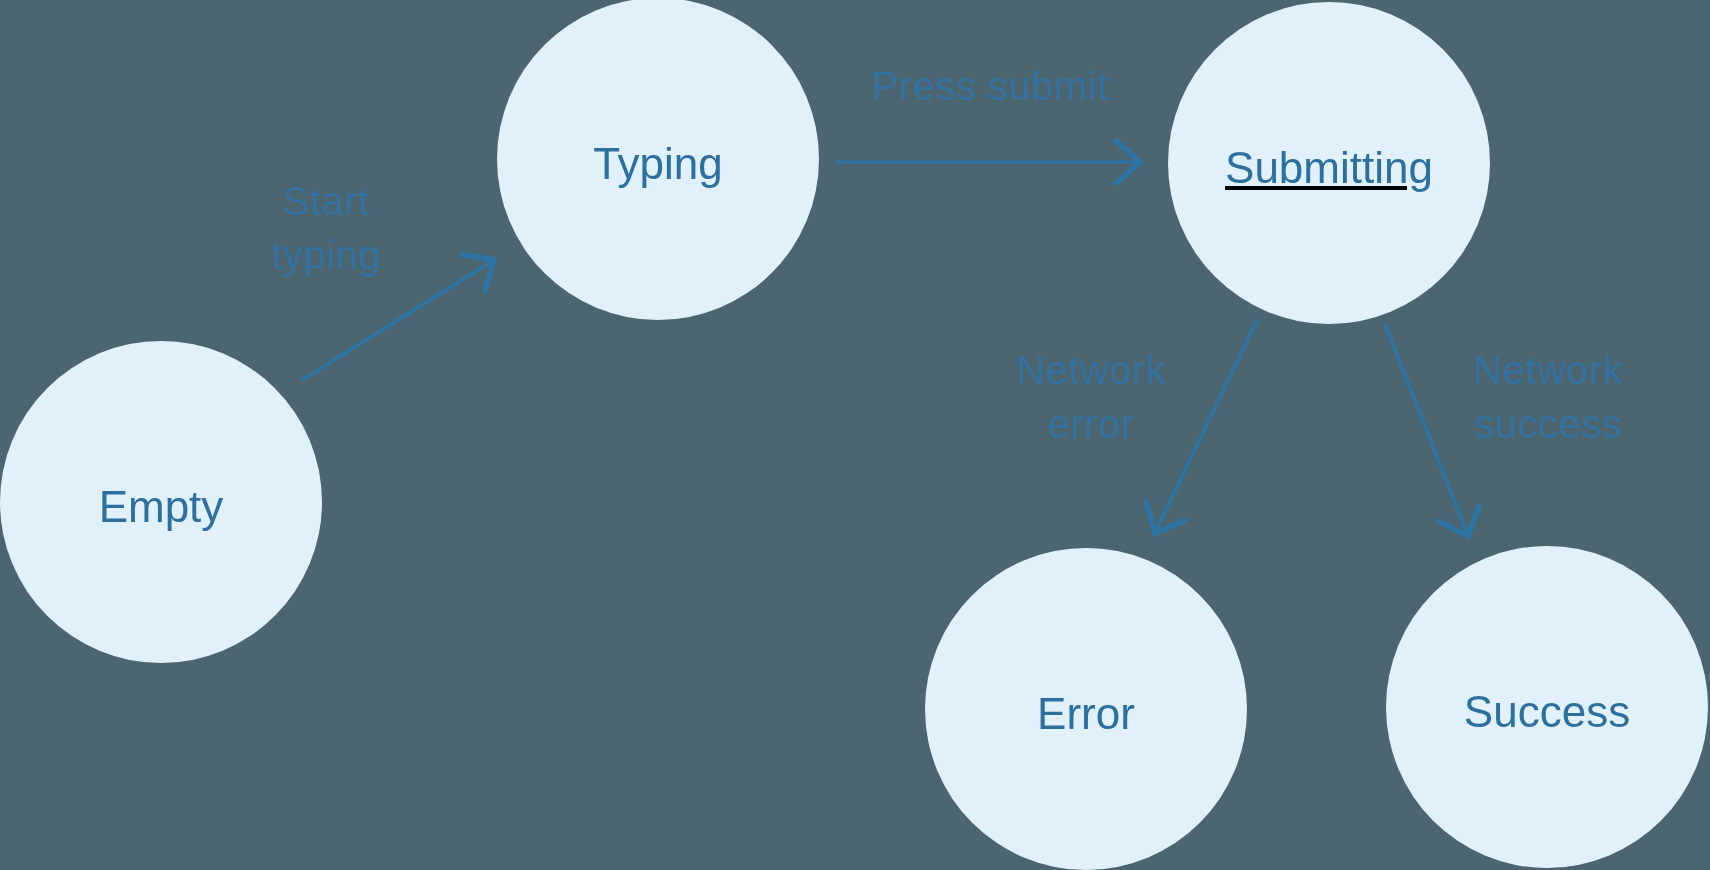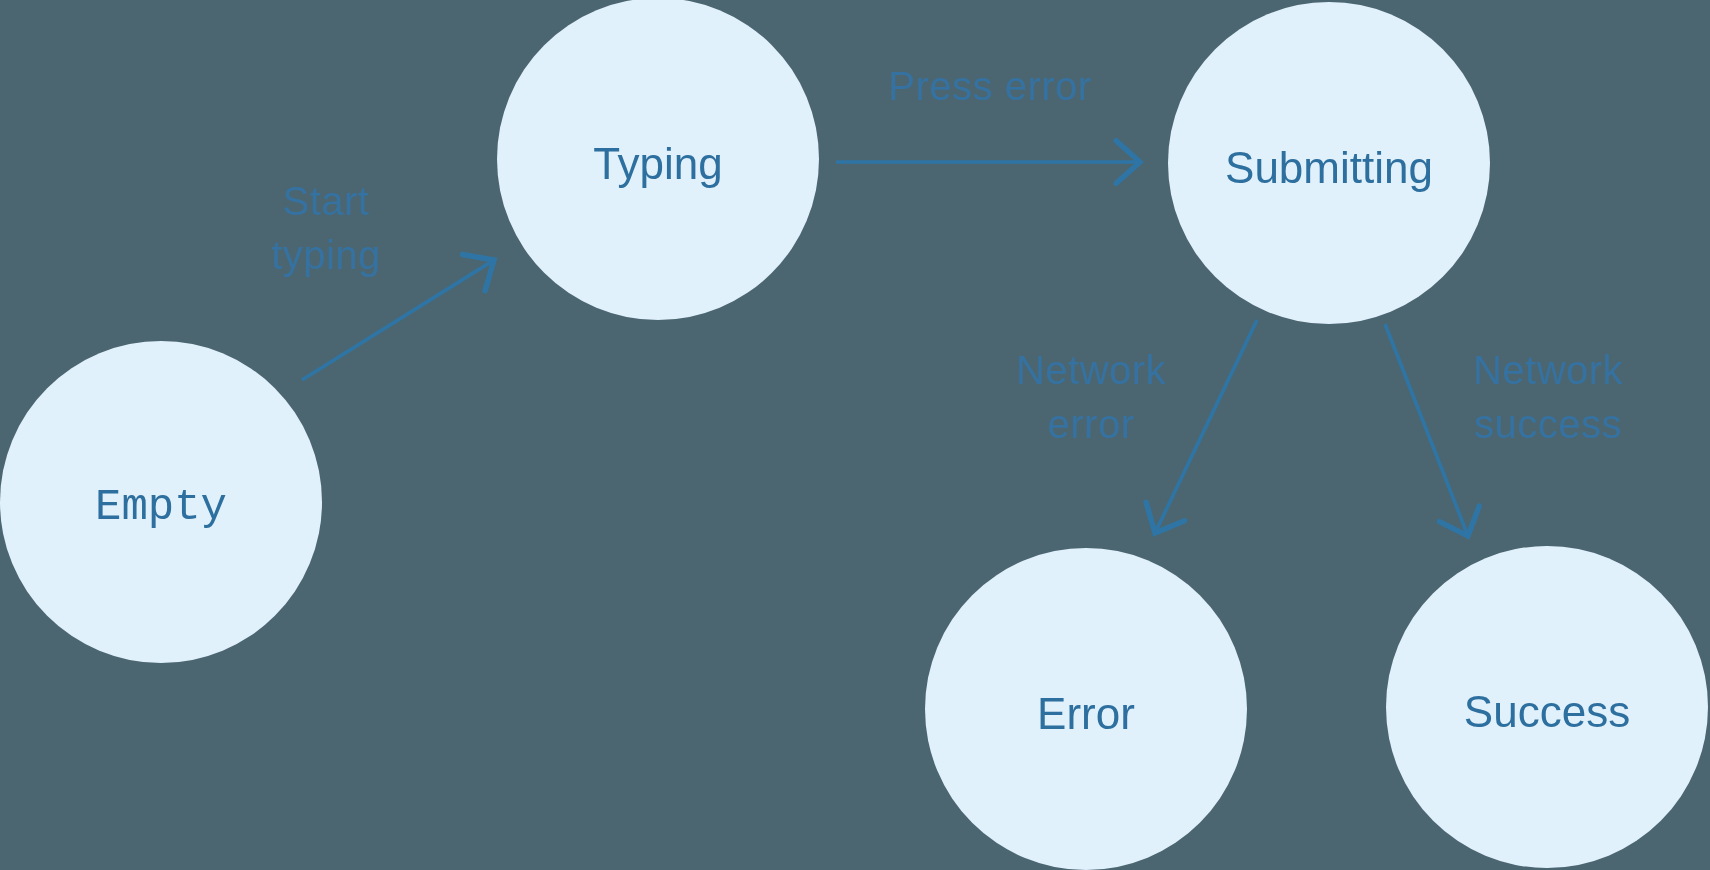--- a/index.html
+++ b/index.html
@@ -66,37 +66,37 @@
         <line x1="1257" y1="320" x2="1156.7276197502963" y2="529.3923234626167" stroke="#2e75a6" stroke-width="3.6"></line>
         <polyline points="1184.5,520.7 1155,533 1146.1,502.3" fill="none" stroke="#2e75a6" stroke-width="5.4" stroke-linecap="round" stroke-linejoin="miter"></polyline>
       </g>
       <g>
         <line x1="1385" y1="324" x2="1466.541740176112" y2="532.2752881606715" stroke="#2e75a6" stroke-width="3.6"></line>
         <polyline points="1479.2,506.0 1468,536 1439.4,521.6" fill="none" stroke="#2e75a6" stroke-width="5.4" stroke-linecap="round" stroke-linejoin="miter"></polyline>
       </g>
     </svg>
   <div id="nodes-layer">
       <div class="node" style="left: 0px; top: 341px; width: 322px; height: 322px; background: rgb(224, 241, 252);">
-        <span class="node-label" style="color: rgb(45, 111, 158); font-family: Liberation Mono, monospace;">Empty</span>
+        <span class="node-label" style="color: rgb(45, 111, 158);">Empty</span>
       </div>
       <div class="node" style="left: 497px; top: -2px; width: 322px; height: 322px; background: rgb(224, 241, 252);">
         <span class="node-label" style="color: rgb(45, 111, 158);">Typing</span>
       </div>
-      <div class="node" style="left: 1168px; top: 2px; width: 322px; height: 322px; background: rgb(224, 241, 252);">
+      <div class="node" style="left: 1168px; top: 2px; width: 322px; height: 322px; background: rgb(224, 241, 252); text-decoration: underline;">
         <span class="node-label" style="color: rgb(45, 111, 158);">Submitting</span>
       </div>
       <div class="node" style="left: 925px; top: 548px; width: 322px; height: 322px; background: rgb(224, 241, 252);">
         <span class="node-label" style="color: rgb(45, 111, 158);">Error</span>
       </div>
       <div class="node" style="left: 1386px; top: 546px; width: 322px; height: 322px; background: rgb(224, 241, 252);">
         <span class="node-label" style="color: rgb(45, 111, 158);">Success</span>
       </div>
     </div>
   <div id="labels-layer">
       <div class="edge-label" style="left: 326px; top: 228px; color: rgb(53, 114, 161);">Start
 typing</div>
-      <div class="edge-label" style="left: 990px; top: 86px; color: rgb(53, 114, 161);">Press error</div>
+      <div class="edge-label" style="left: 990px; top: 86px; color: rgb(53, 114, 161);">Press submit</div>
       <div class="edge-label" style="left: 1091px; top: 397px; color: rgb(53, 114, 161);">Network
 error</div>
       <div class="edge-label" style="left: 1548px; top: 397px; color: rgb(53, 114, 161);">Network
 success</div>
     </div>
 </div>
 
 </body></html>

